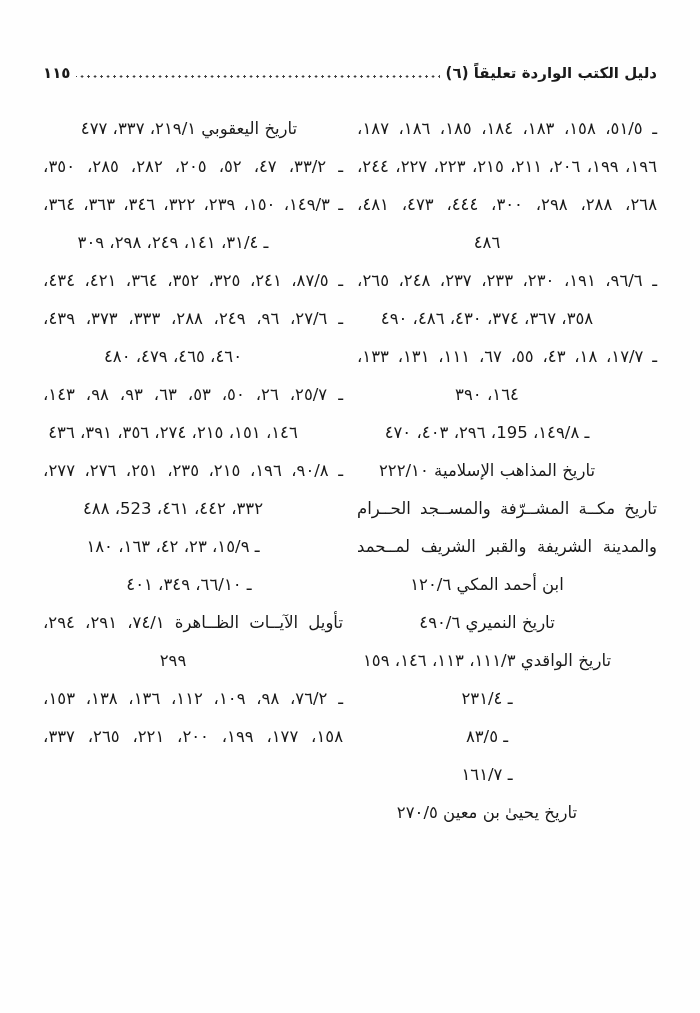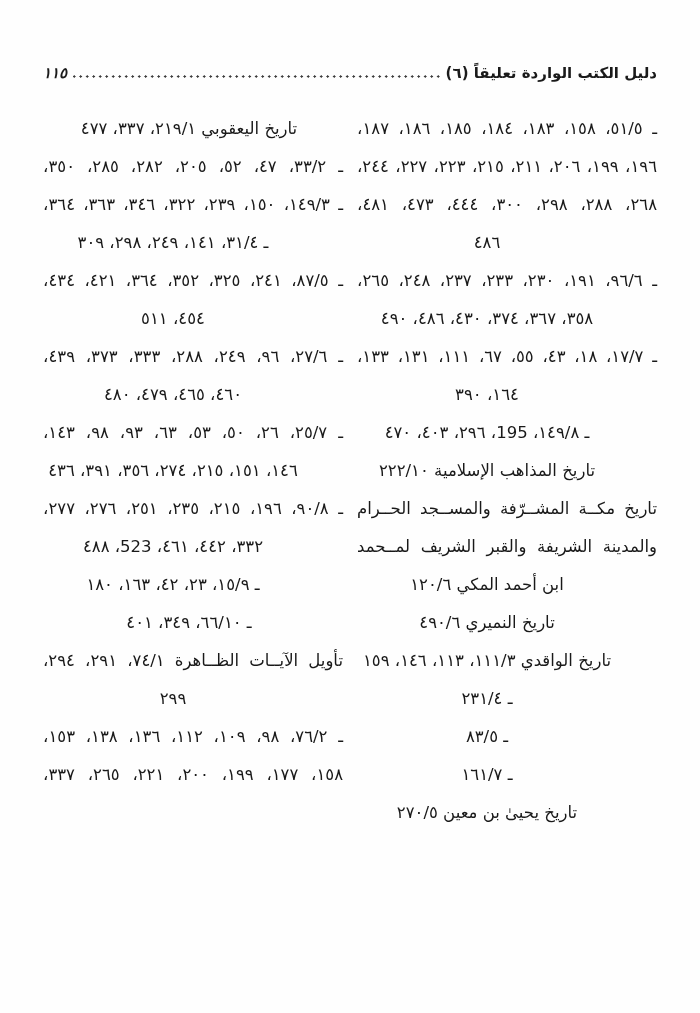--- a/index.html
+++ b/index.html
@@ -28,21 +28,21 @@
   .header .title { white-space: nowrap; margin-top: 24px; }
   .header .dots {
     flex: 1 1 auto;
     height: 5px;
     margin: 0 6px 3px 6px;
     background-image: radial-gradient(circle, #3c3c3c 1.15px, rgba(0,0,0,0) 1.35px);
     background-size: 6.5px 5px;
     background-position: center bottom;
     background-repeat: repeat-x;
   }
-  .header .pagenum { white-space: nowrap; font-style: italic; }
+  .header .pagenum { white-space: nowrap; }
   .columns {
     display: flex;
     gap: 14px;
     margin: 28px 43px 0 43px;
   }
   .col { width: 300px; }
   .line {
     height: 38px;
     line-height: 38px;
     font-size: 16.5px;
@@ -172,21 +172,20 @@
         <div class="line j">
           <span>ـ</span>
           <span>٨٧/٥،</span>
           <span>٢٤١،</span>
           <span>٣٢٥،</span>
           <span>٣٥٢،</span>
           <span>٣٦٤،</span>
           <span>٤٢١،</span>
           <span>٤٣٤،</span>
         </div>
-        <div class="line plain r">٤٥٤، ٥١١</div>
         <div class="line j">
           <span>ـ</span>
           <span>٢٧/٦،</span>
           <span>٩٦،</span>
           <span>٢٤٩،</span>
           <span>٢٨٨،</span>
           <span>٣٣٣،</span>
           <span>٣٧٣،</span>
           <span>٤٣٩،</span>
         </div>

